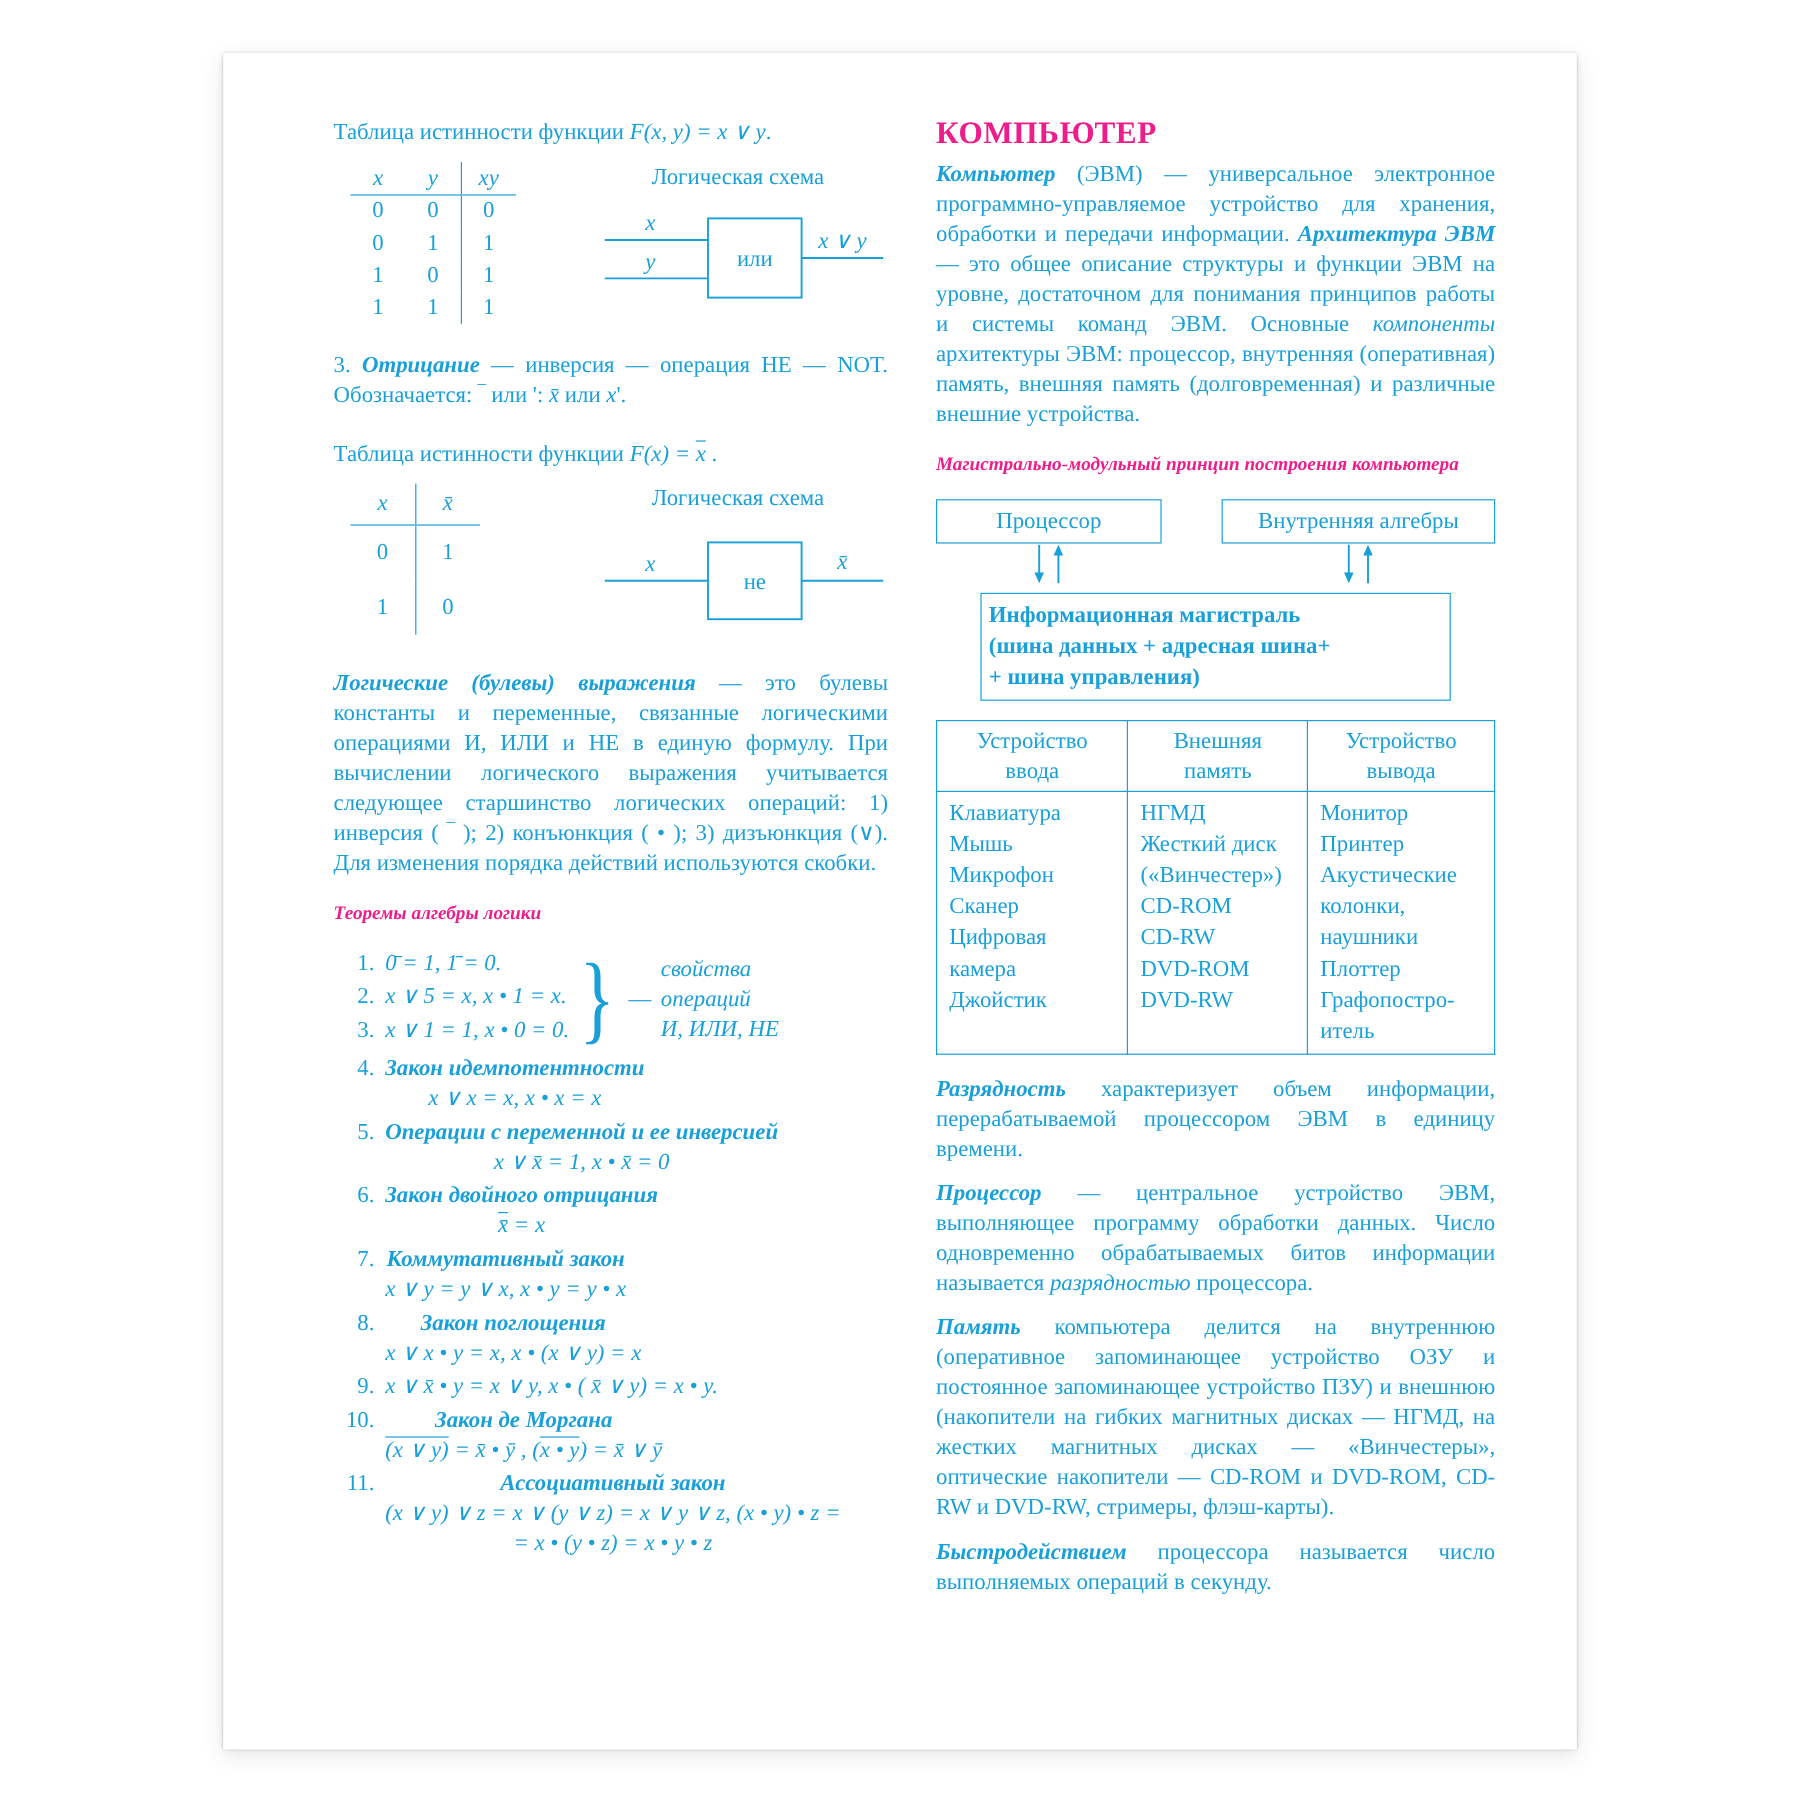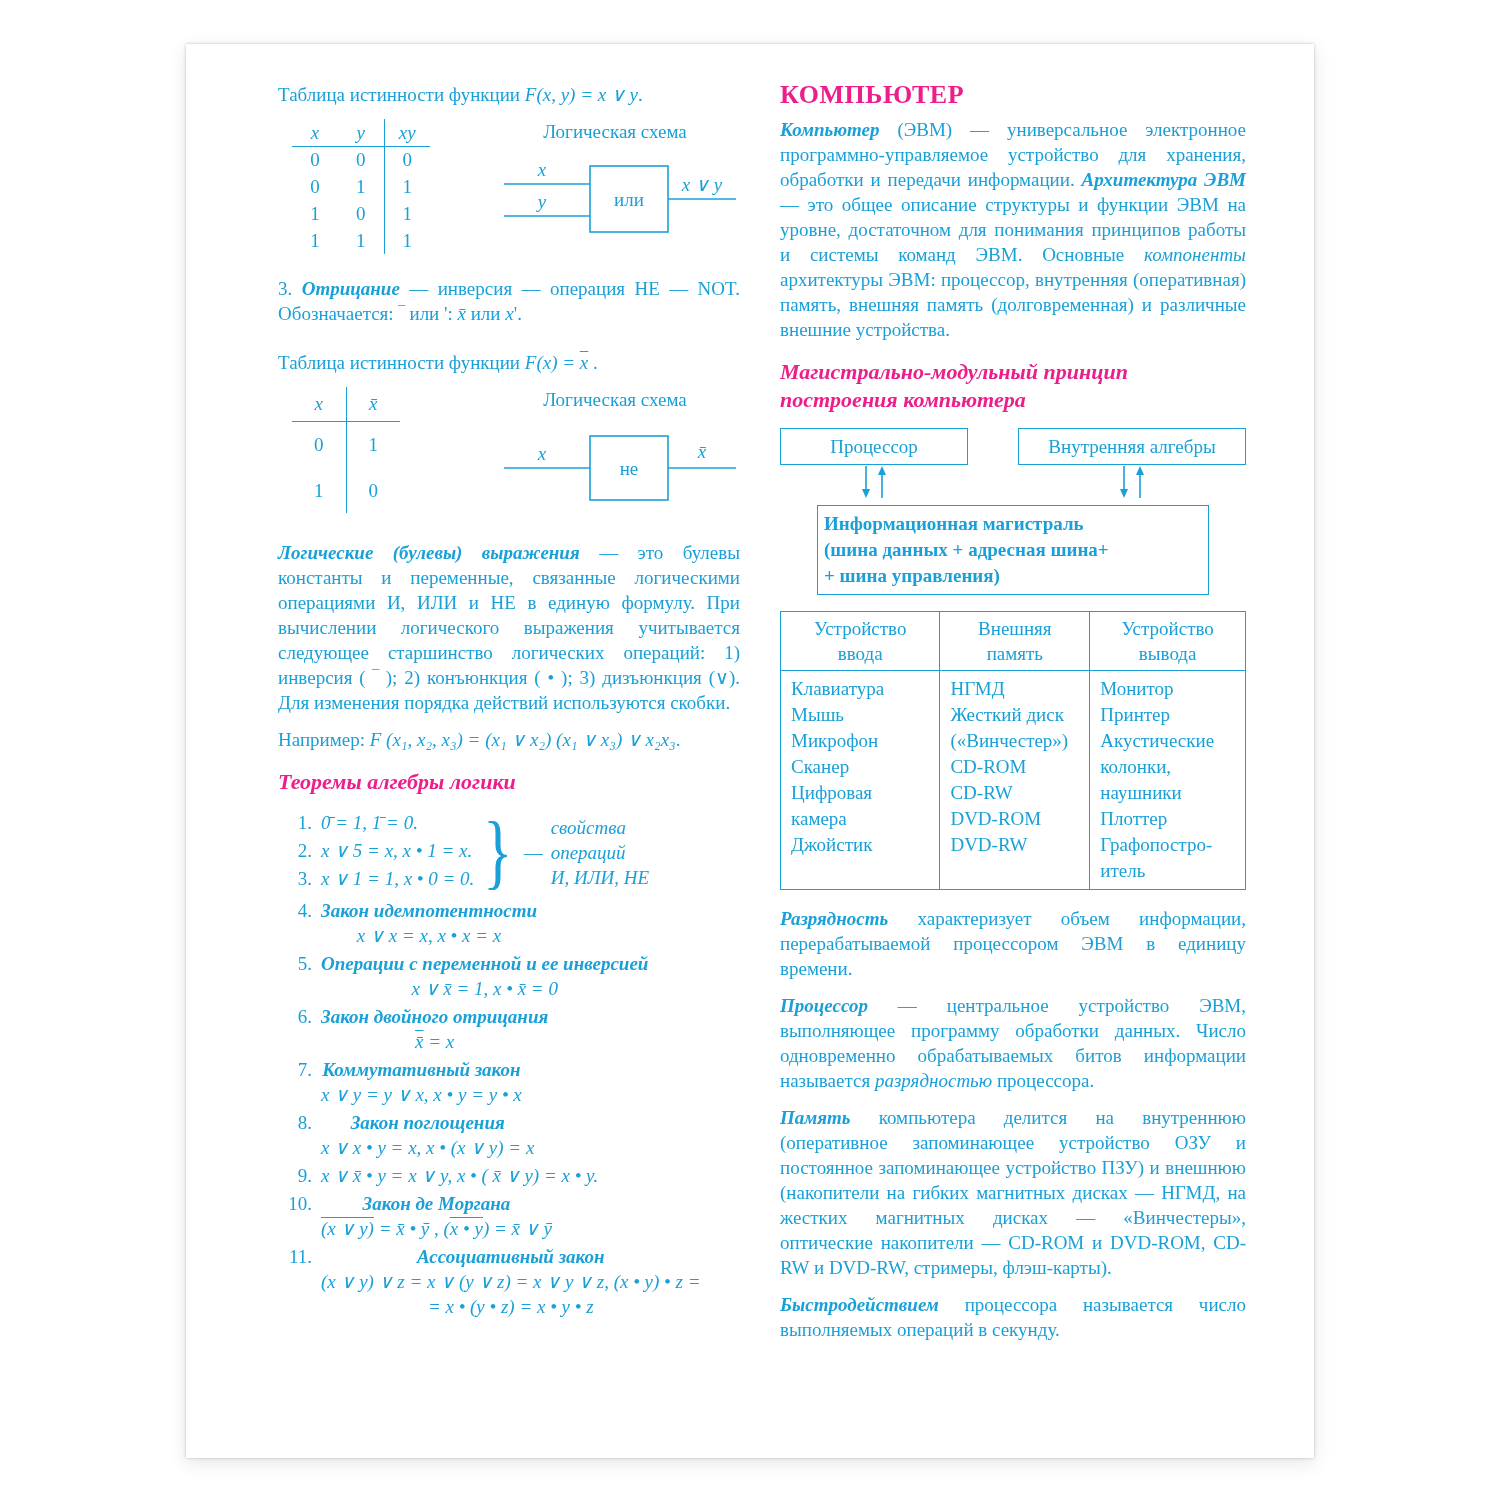--- a/index.html
+++ b/index.html
@@ -1,20 +1,20 @@
 <!DOCTYPE html>
 <html style="--ink: #1aa0d8; --accent: #ed1e8b;"><head>
 <meta charset="utf-8">
 <style>
   * { margin:0; padding:0; box-sizing:border-box; }
   html,body { width:1500px; height:1500px; background:#ffffff; overflow:hidden;
               font-family:"Liberation Serif", serif; }
   .sheet { position:relative; width:1128px; height:1414px; margin:44px auto 0;
            background:#fff; box-shadow:0 0 3px rgba(0,0,0,.22), 0 5px 18px rgba(0,0,0,.10); }
-  .content { display:flex; padding:38px 78px 0 92px; gap:40px; color:var(--ink,#1aa0d8); }
+  .content { display:flex; padding:54px 78px 0 92px; gap:40px; color:var(--ink,#1aa0d8); }
   .col { font-size:19px; line-height:25px; }
   .col-left  { width:462px; flex:none; }
   .col-right { width:466px; flex:none; }
   .para { text-align:justify; margin-bottom:12px; }
   .mt { margin-top:24px; }
   i, .it { font-style:italic; }
   b { font-weight:bold; }
   .ovx { text-decoration:overline; }
 
   
@@ -35,21 +35,21 @@
   svg rect { stroke:var(--ink,#1aa0d8); stroke-width:1.6; fill:none; }
   svg polygon { fill:var(--ink,#1aa0d8); }
   svg text { fill:var(--ink,#1aa0d8); font-size:19px; font-family:"Liberation Serif",serif; }
   svg text.v { font-style:italic; }
   svg text.g { font-style:normal; }
 
   
   .main-heading { color:var(--accent,#ed1e8b); font-weight:bold; font-size:26px;
                   letter-spacing:.5px; margin-bottom:10px; }
   .sec-heading { color:var(--accent,#ed1e8b); font-weight:bold; font-style:italic;
-                 font-size:22px; line-height:28px; margin:16px 0 14px; }
+                 font-size:16px; line-height:28px; margin:16px 0 14px; }
 
   
   .thm-item { display:flex; margin-bottom:3px; }
   .thm-num { width:34px; text-align:right; margin-right:9px; flex:none; font-style:normal; }
   .thm-body { font-style:italic;text-align:center; }
   .thm-body .name { font-weight:bold; }
   .thm-group { display:flex; align-items:center; margin-bottom:4px; }
   .thm-group-items { flex:none; }
   .brace { font-size:82px; line-height:76px; transform:scaleX(.75); margin:0 0 0 4px;
            font-weight:400; }
@@ -159,21 +159,20 @@
             <rect x="100" y="24" width="78" height="64"></rect>
             <text class="v" x="52" y="48" text-anchor="middle">x</text>
             <text class="g" x="139" y="63" text-anchor="middle">не</text>
             <line x1="178" y1="56" x2="246" y2="56"></line>
             <text class="v" x="212" y="46" text-anchor="middle">x̄</text>
           </svg>
         </div>
       </div>
 
       <p class="para"><b><i>Логические (булевы) выражения</i></b> — это булевы константы и переменные, связанные логическими операциями И, ИЛИ и НЕ в единую формулу. При вычислении логического выражения учитывается следующее старшинство логических операций: 1) инверсия ( ‾ ); 2) конъюнкция ( • ); 3) дизъюнкция (∨). Для изменения порядка действий используются скобки.</p>
-      <p class="para">Например: <i>F (x₁, x₂, x₃) = (x₁ ∨ x₂) (x₁ ∨ x₃) ∨ x₂x₃</i>.</p>
 
       <h3 class="sec-heading">Теоремы алгебры логики</h3>
 
       <div class="thm-group">
         <div class="thm-group-items">
           <div class="thm-item">
             <div class="thm-num">1.</div>
             <div class="thm-body">0̄ = 1, 1̄ = 0.</div>
           </div>
           <div class="thm-item">

